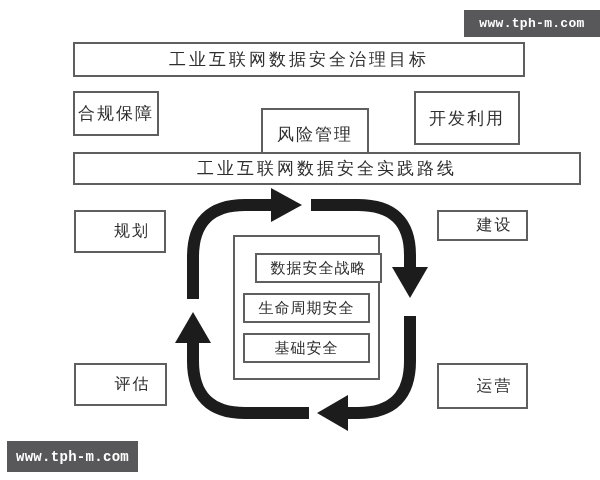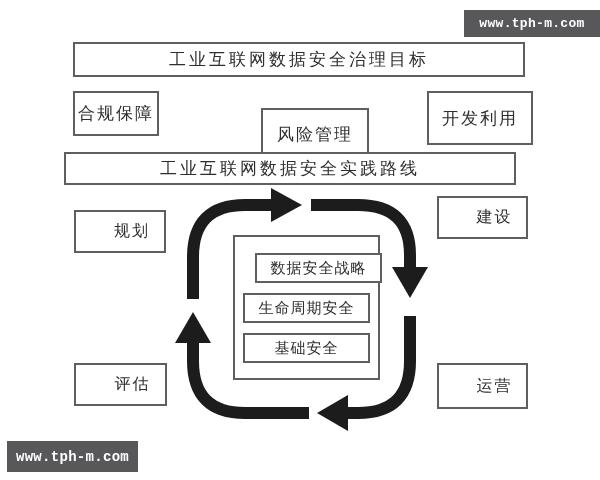--- a/index.html
+++ b/index.html
@@ -91,46 +91,46 @@
   <div class="box wide-title" style="left:73px;top:42px;width:452px;height:35px;">
     <span>工业互联网数据安全治理目标</span>
   </div>
 
   <div class="box goal-box" style="left:73px;top:91px;width:86px;height:45px;">
     <span>合规保障</span>
   </div>
   <div class="box goal-box" style="left:241px;top:108px;width:108px;height:53px;margin-left:20px;">
     <span>风险管理</span>
   </div>
-  <div class="box goal-box" style="left:427px;top:91px;width:106px;height:54px;">
+  <div class="box goal-box" style="left:414px;top:91px;width:106px;height:54px;">
     <span>开发利用</span>
   </div>
 
-  <div class="box wide-title" style="left:64px;top:152px;width:452px;height:33px;">
+  <div class="box wide-title" style="left:73px;top:152px;width:508px;height:33px;">
     <span>工业互联网数据安全实践路线</span>
   </div>
 
   <svg class="cycle-svg" viewBox="0 0 600 480">
     <path d="M 193 299 L 193 257 Q 193 205 245 205 L 271 205"></path>
     <polygon points="271,188 271,222 302,205"></polygon>
 
     <path d="M 311 205 L 358 205 Q 410 205 410 255 L 410 267"></path>
     <polygon points="392,267 428,267 410,298"></polygon>
 
     <path d="M 410 316 L 410 361 Q 410 413 358 413 L 348 413"></path>
     <polygon points="348,395 348,431 317,413"></polygon>
 
     <path d="M 309 413 L 245 413 Q 193 413 193 361 L 193 343"></path>
     <polygon points="175,343 211,343 193,312"></polygon>
   </svg>
 
   <div class="box phase-box" style="left:74px;top:210px;width:92px;height:43px;">
     <span>规划</span>
   </div>
-  <div class="box phase-box" style="left:437px;top:196px;width:91px;height:43px;">
+  <div class="box phase-box" style="left:437px;top:210px;width:91px;height:31px;">
     <span>建设</span>
   </div>
   <div class="box phase-box" style="left:437px;top:363px;width:91px;height:46px;">
     <span>运营</span>
   </div>
   <div class="box phase-box" style="left:74px;top:363px;width:93px;height:43px;">
     <span>评估</span>
   </div>
 
   <div class="core-outer" style="left:233px;top:235px;width:147px;height:145px;"></div>

